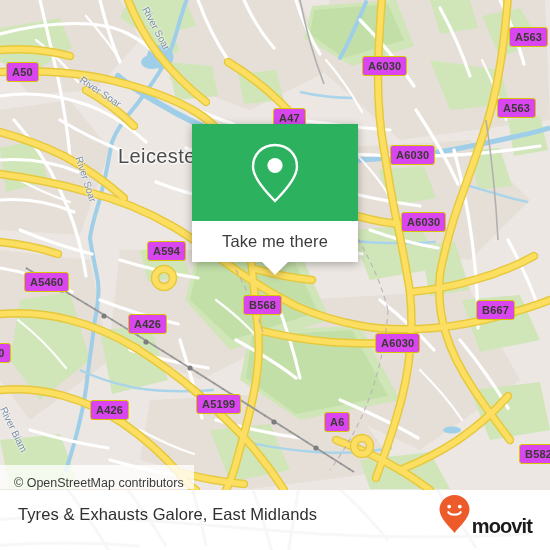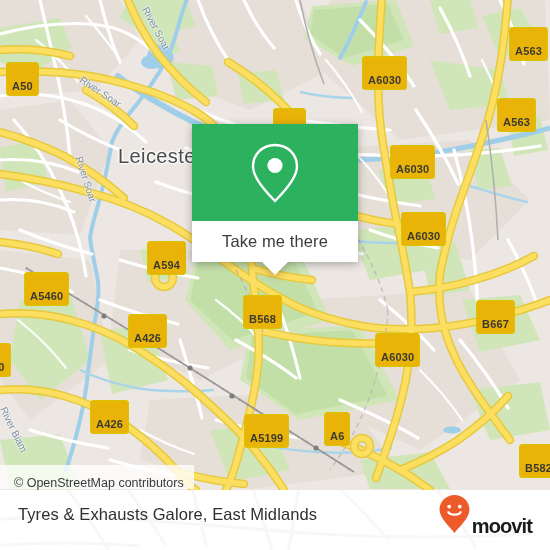--- a/index.html
+++ b/index.html
@@ -16,28 +16,28 @@
     position: absolute; left: 0; top: 0;
     width: 550px; height: 490px;
     background: #ece7e2;
     overflow: hidden;
   }
   .layer { position: absolute; left: 0; top: 0; width: 550px; height: 490px; }
 
   
   .shield {
     position: absolute;
-    background: #eab308;
+    background: #d946ef;
     border: 1.4px solid #d8c400;
     border-radius: 3px;
     color: #3a3a32;
     font-size: 11px;
     font-weight: bold;
     letter-spacing: .2px;
-    padding: 17px 5px 2px 5px;
+    padding: 3px 5px 2px 5px;
     line-height: 13px;
     white-space: nowrap;
     font-family: "Liberation Sans", sans-serif;
     z-index: 30;
   }
 
   
   .place {
     position: absolute;
     color: #4c4c4c;
@@ -399,21 +399,21 @@
       <div class="shield" style="left:390px; top:145px;">A6030</div>
       <div class="shield" style="left:401px; top:212px;">A6030</div>
       <div class="shield" style="left:147px; top:241px;">A594</div>
       <div class="shield" style="left:24px;  top:272px;">A5460</div>
       <div class="shield" style="left:243px; top:295px;">B568</div>
       <div class="shield" style="left:476px; top:300px;text-align:right;">B667</div>
       <div class="shield" style="left:-14px; top:343px;">60</div>
       <div class="shield" style="left:128px; top:314px;">A426</div>
       <div class="shield" style="left:375px; top:333px;">A6030</div>
       <div class="shield" style="left:90px;  top:400px;">A426</div>
-      <div class="shield" style="left:196px; top:414px;margin-left:48px;">A5199</div>
+      <div class="shield" style="left:196px; top:394px;">A5199</div>
       <div class="shield" style="left:324px; top:412px;">A6</div>
       <div class="shield" style="left:491px; top:444px;margin-left:28px;">B582</div>
     </div>
 
     <div id="popup-card">
       <div id="popup-green">
         <svg width="52" height="62" viewBox="0 0 52 62">
           <path d="M26,3 C12.8,3 4,13 4,24.5 C4,36 17,50 26,59 C35,50 48,36 48,24.5 C48,13 39.2,3 26,3 Z" fill="none" stroke="#ffffff" stroke-width="2.4"></path>
           <circle cx="26" cy="23.5" r="7.6" fill="#ffffff"></circle>
         </svg>

